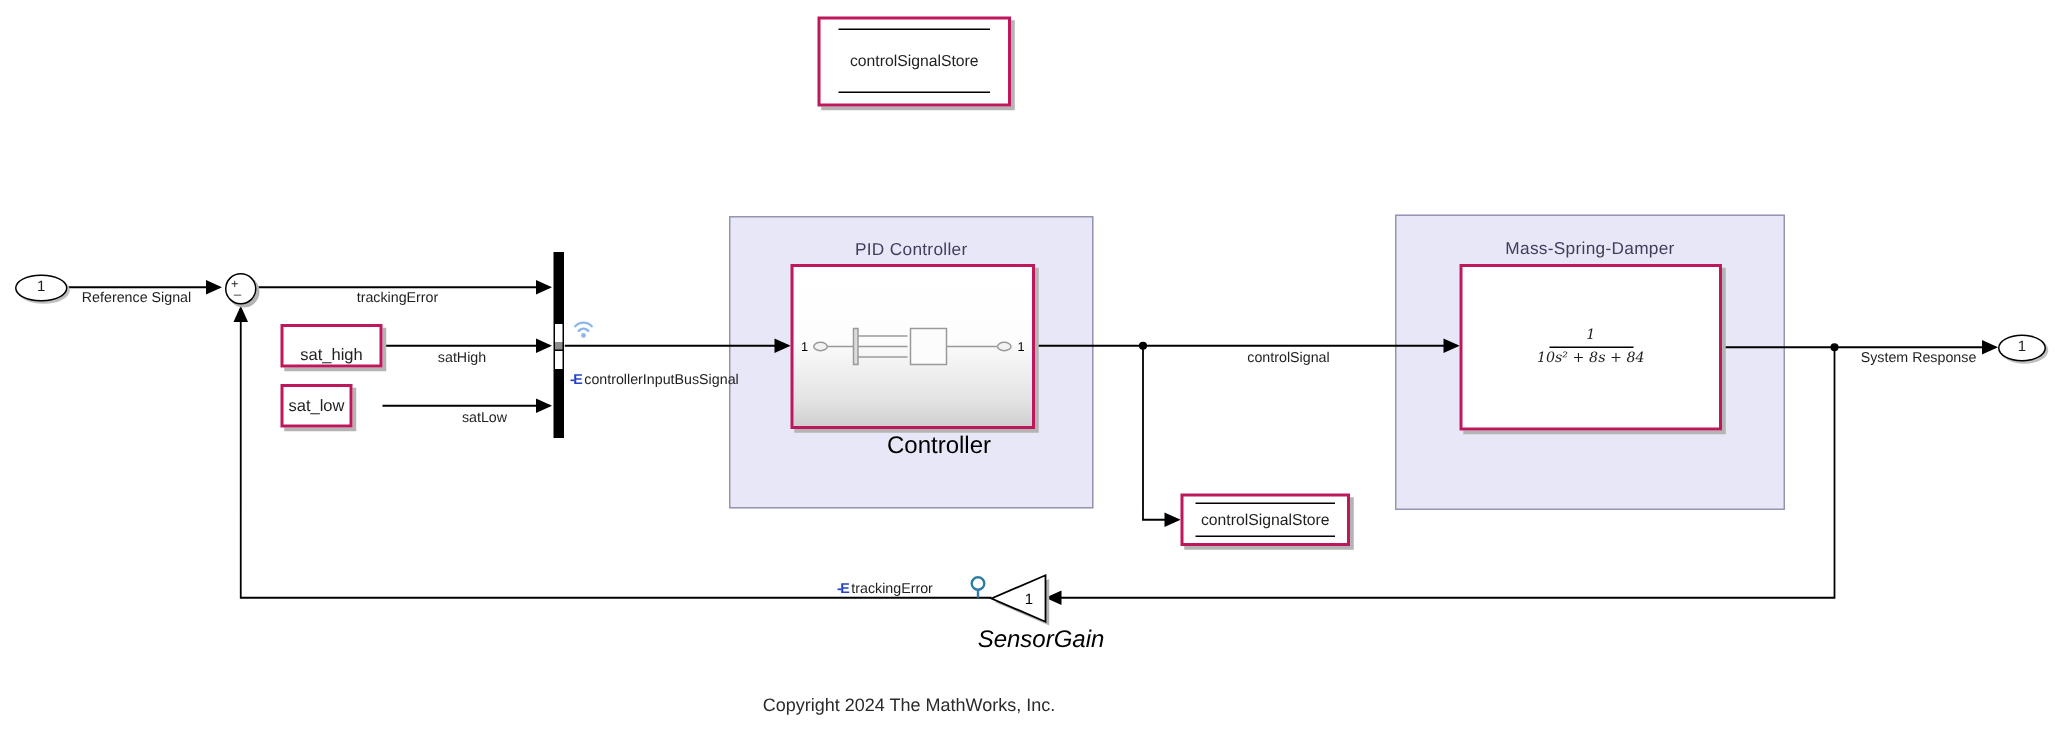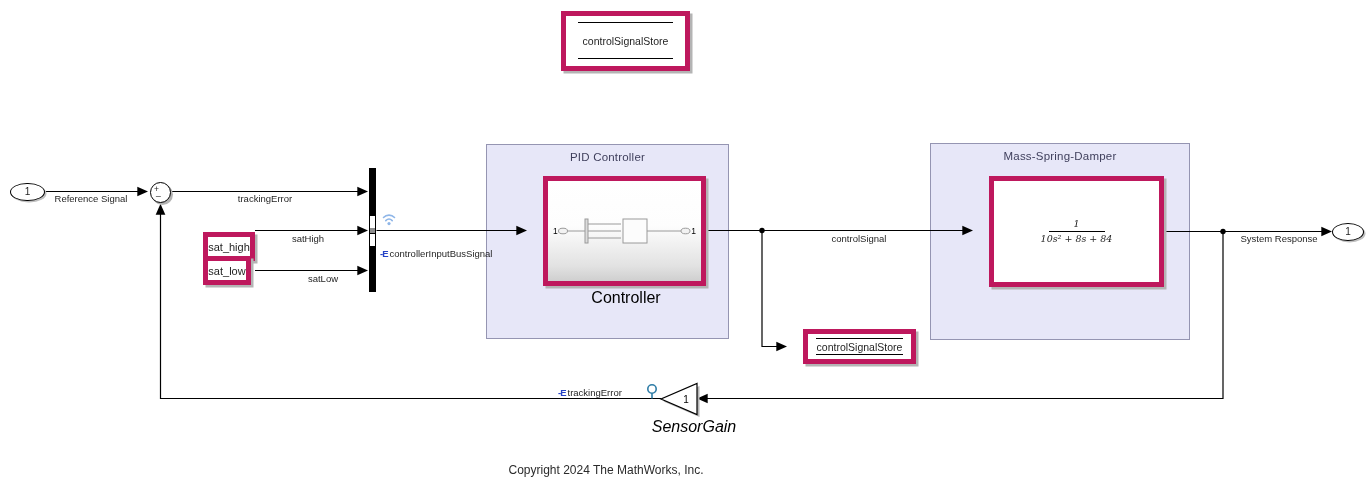--- a/index.html
+++ b/index.html
@@ -5,29 +5,29 @@
   html,body{margin:0;padding:0;background:#ffffff;}
   .canvas{
     position:relative;width:1372px;height:489px;background:#ffffff;overflow:hidden;
     font-family:"Liberation Sans",sans-serif;color:#1f1f1f;
   }
   
   .area{
     position:absolute;z-index:0;background:#e7e7f8;border:1px solid #9595b2;box-sizing:border-box;
   }
   .area-title{
-    display:block;text-align:center;padding-top:6px;font-size:11.5px;color:#3f3f5c;letter-spacing:.2px;
+    display:block;text-align:center;padding-top:16px;font-size:11.5px;color:#3f3f5c;letter-spacing:.2px;
   }
   
   svg.wires{position:absolute;left:0;top:0;z-index:1;}
   .wire{stroke:#000;stroke-width:1.2;fill:none;}
   
   .block{
-    position:absolute;z-index:2;background:#fff;border:5px solid #be185d;box-sizing:border-box;
-    box-shadow:2.5px 2.5px 0 #b4b4b4;display:flex;align-items:center;justify-content:center;margin-left:16px;
+    position:absolute;z-index:2;background:#fff;border:2px solid #be185d;box-sizing:border-box;
+    box-shadow:2.5px 2.5px 0 #b4b4b4;display:flex;align-items:center;justify-content:center;
   }
   .const-label{font-size:11px;}
   
   .ds-line{position:absolute;height:0;border-top:1.4px solid #000;}
   .ds-text{font-size:10.5px;}
   
   .port-oval{
     position:absolute;z-index:2;background:#fff;border:1.2px solid #000;box-sizing:border-box;
     border-radius:50%;display:flex;align-items:center;justify-content:center;
     font-size:10px;box-shadow:1.5px 1.5px 0 #c0c0c0;
@@ -123,21 +123,21 @@
   <div class="port-oval" style="left:10px;top:182.5px;width:35px;height:18.5px;">
     <span>1</span>
   </div>
   <div class="lbl center" style="left:91px;top:193px;">Reference Signal</div>
 
   <div class="sum" style="left:149.5px;top:182px;">
     <span class="plus">+</span>
     <span class="minus">_</span>
   </div>
 
-  <div class="block" style="left:187px;top:232px;width:52px;height:29px;">
+  <div class="block" style="left:187px;top:216px;width:68px;height:29px;align-items:flex-end;">
     <span class="const-label">sat_high</span>
   </div>
   <div class="block" style="left:187px;top:256px;width:48px;height:29px;">
     <span class="const-label">sat_low</span>
   </div>
 
   <div class="busbar" style="left:368.5px;top:168px;width:7.5px;height:124px;">
     <div class="bus-notch" style="left:1px;top:47.5px;width:5.5px;height:12px;"></div>
     <div class="bus-notch-mid" style="left:1px;top:60px;width:5.5px;height:5px;"></div>
     <div class="bus-notch" style="left:1px;top:65.5px;width:5.5px;height:12px;"></div>

